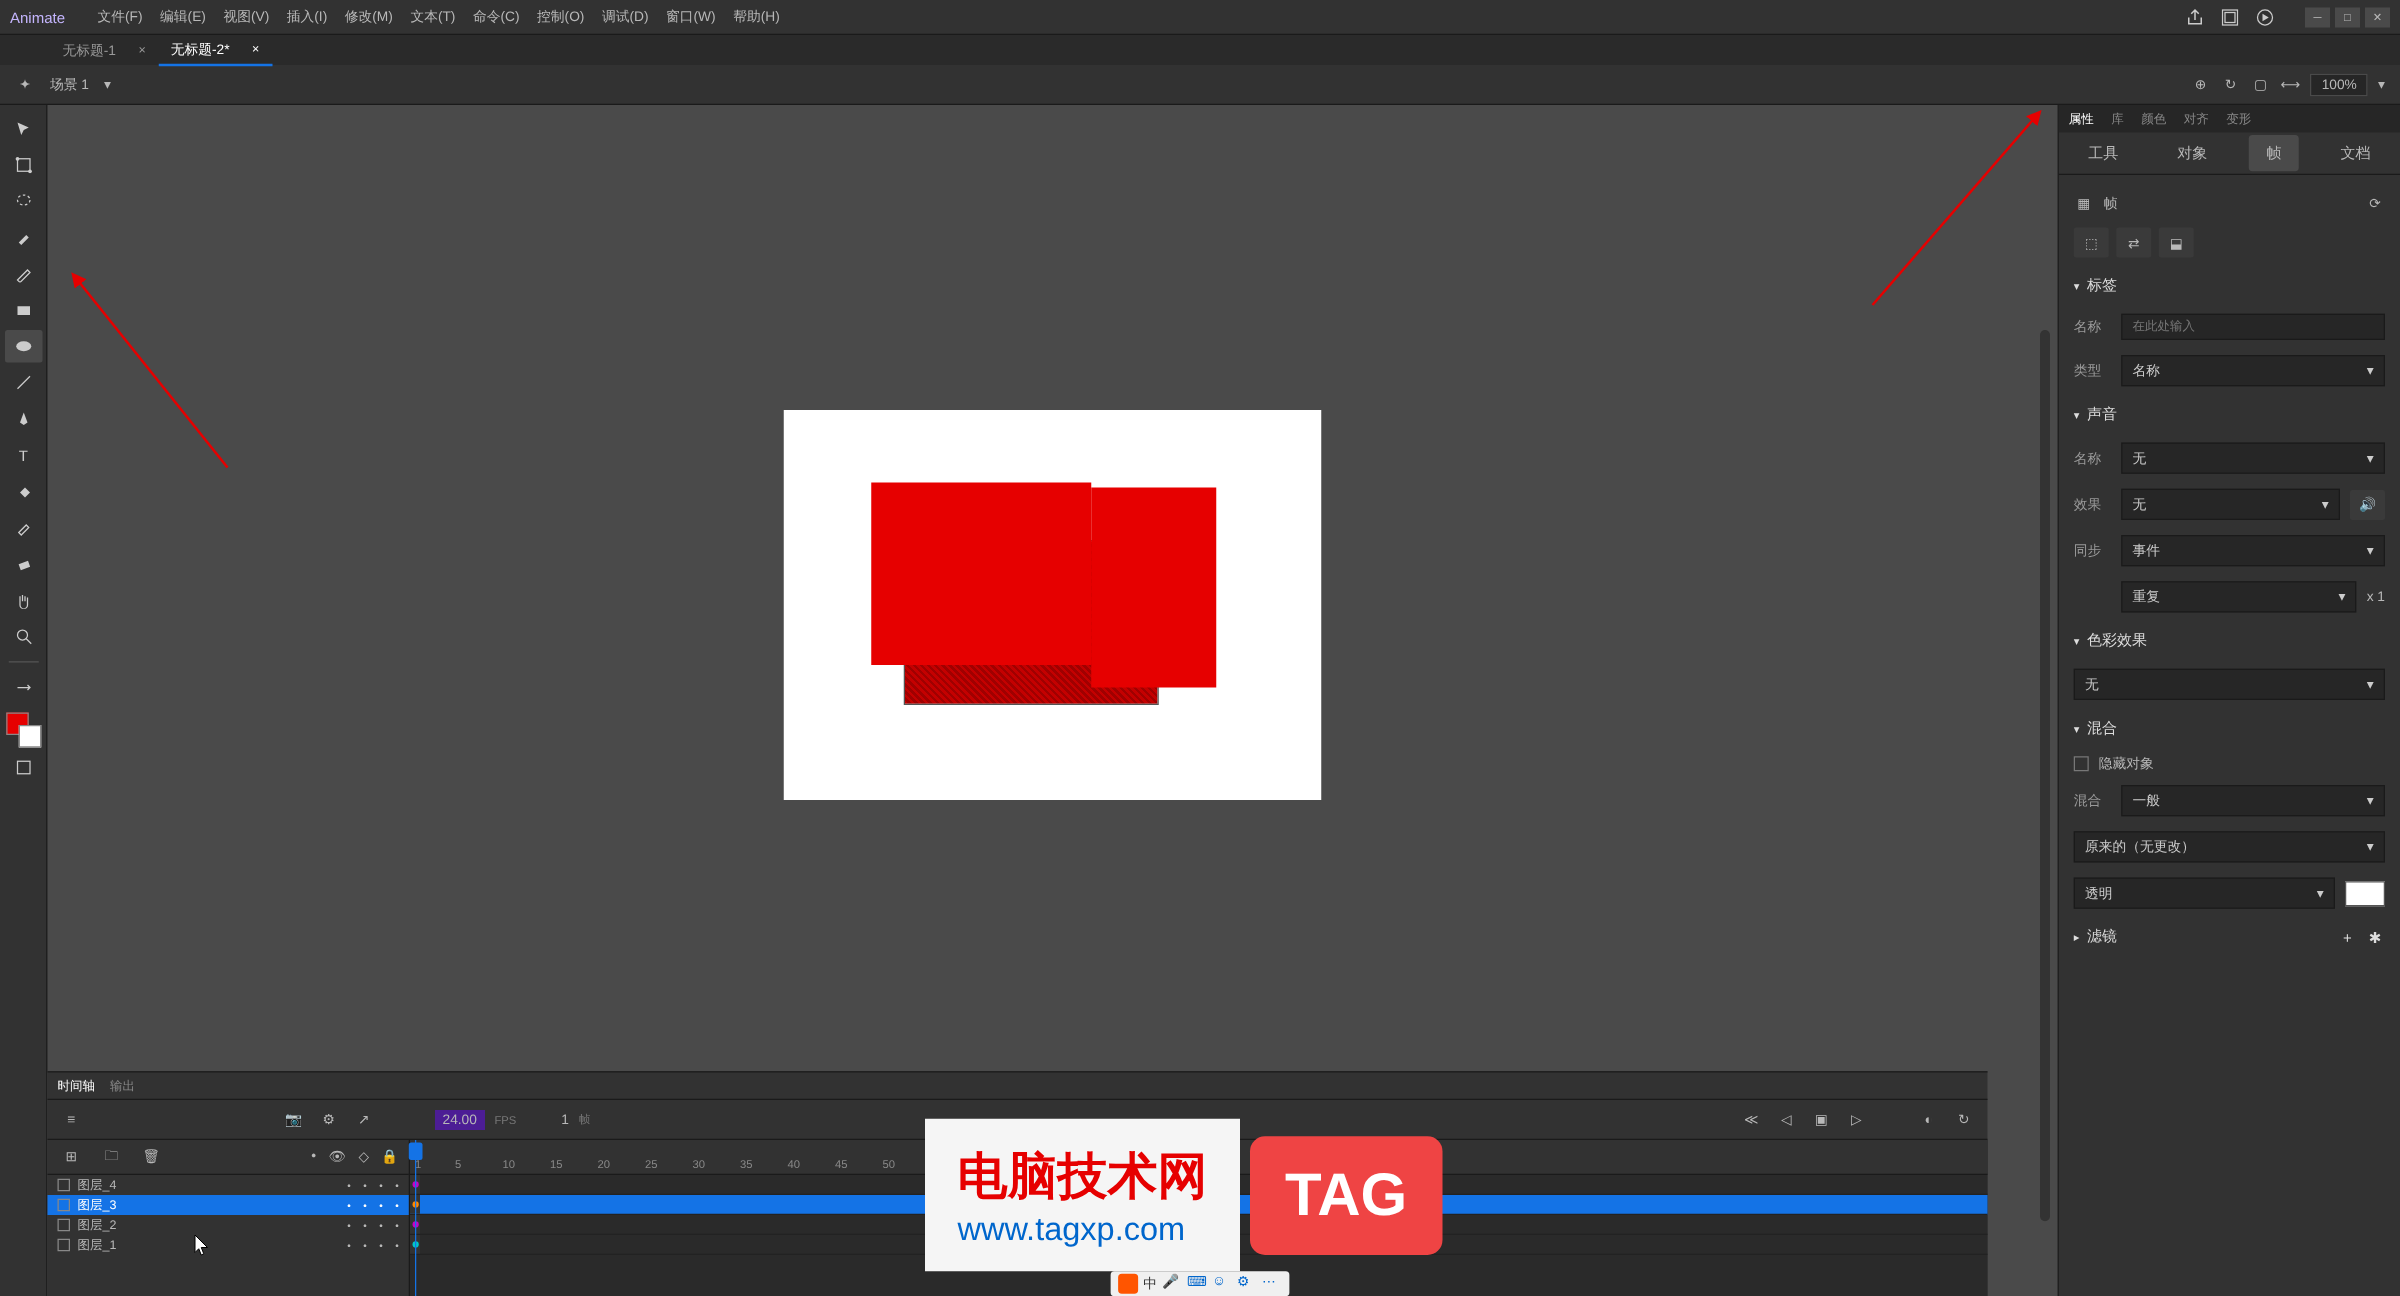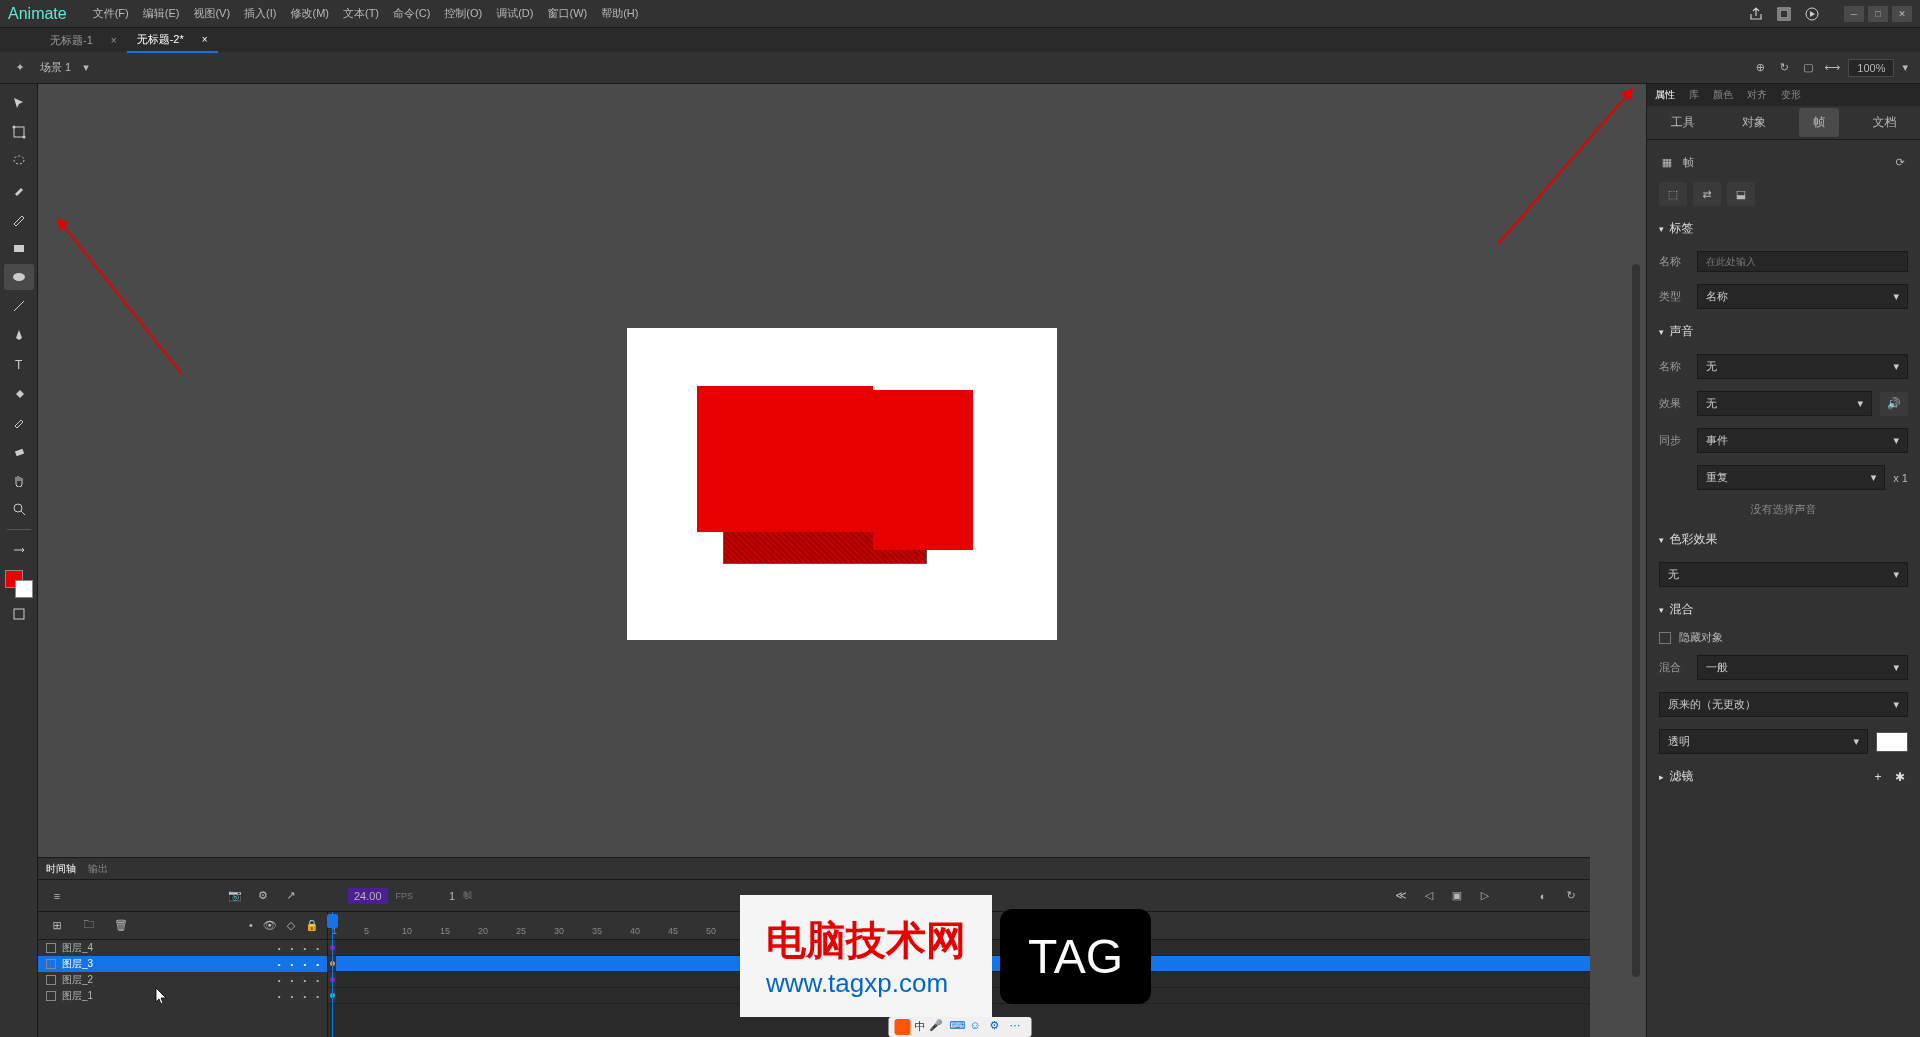--- a/index.html
+++ b/index.html
@@ -1,20 +1,20 @@
 <!DOCTYPE html>
 <html><head>
 <meta charset="utf-8">
 <style>
 * { margin: 0; padding: 0; box-sizing: border-box; font-family: "Microsoft YaHei", sans-serif; }
 body { background: #1e1e1e; color: #b8b8b8; font-size: 11px; overflow: hidden; width: 1920px; height: 1037px; position: relative; }
 
 
 .menubar { height: 28px; background: #323232; display: flex; align-items: center; padding: 0 8px; border-bottom: 1px solid #1a1a1a; }
-.app-title { color: #5eead4; font-size: 16px; margin-right: 20px; }
+.app-title { color: #c4b5fd; font-size: 12px; margin-right: 20px; }
 .menu-items { display: flex; gap: 2px; }
 .menu-item { padding: 4px 6px; font-size: 11px; cursor: pointer; }
 .menubar-right { margin-left: auto; display: flex; gap: 12px; align-items: center; }
 .mb-icon { width: 16px; height: 16px; display: inline-flex; align-items: center; justify-content: center; cursor: pointer; }
 
 
 .window-controls { display: flex; gap: 4px; margin-left: 12px; }
 .win-btn { width: 20px; height: 16px; background: #4a4a4a; display: flex; align-items: center; justify-content: center; cursor: pointer; font-size: 9px; }
 
 
@@ -103,21 +103,21 @@
 .keyframe { background: #333; }
 .kf-dot { position: absolute; top: 5px; left: 2px; width: 5px; height: 5px; border-radius: 50%; }
 .playhead { position: absolute; left: 4px; top: 0; bottom: 0; width: 1px; background: #1473e6; }
 .playhead-head { position: absolute; top: 2px; left: -5px; width: 11px; height: 14px; background: #1473e6; border-radius: 2px; }
 
 
 .watermark { position: absolute; bottom: 20px; left: 740px; display: flex; align-items: center; z-index: 100; }
 .wm-text { background: #f5f5f5; padding: 18px 26px; }
 .wm-cn { font-size: 40px; font-weight: bold; color: #e60000; }
 .wm-url { font-size: 26px; color: #0066cc; }
-.wm-tag { background: #000000; color: #fff; font-size: 48px; font-weight: normal; padding: 20px 28px; border-radius: 12px; margin-left: 8px; }
+.wm-tag { background: #ef4444; color: #fff; font-size: 48px; font-weight: bold; padding: 20px 28px; border-radius: 12px; margin-left: 8px; }
 
 
 .ime-bar { position: absolute; bottom: 0; left: 50%; transform: translateX(-50%); background: #f0f0f0; padding: 2px 6px; display: flex; gap: 4px; border-radius: 3px; z-index: 101; }
 .ime-ico { width: 16px; height: 16px; display: inline-block; }
 
 
 .cursor { position: absolute; left: 155px; bottom: 32px; z-index: 50; pointer-events: none; }
 
 svg { display: block; }
 </style>
@@ -401,23 +401,20 @@
             <span>▾</span>
           </div>
       </div>
       <div class="panel-row">
         <span class="field-label"></span>
         <div class="field-select">
             <span>重复</span>
             <span>▾</span>
           </div>
         <span>x 1</span>
-      </div>
-      <div class="panel-row" style="justify-content:center;color:#888">
-        <span>没有选择声音</span>
       </div>
 
       <div class="panel-row-header">
         <span class="chev">▾</span>
         <span>色彩效果</span>
       </div>
       <div class="panel-row">
         <div class="field-select">
             <span>无</span>
             <span>▾</span>

